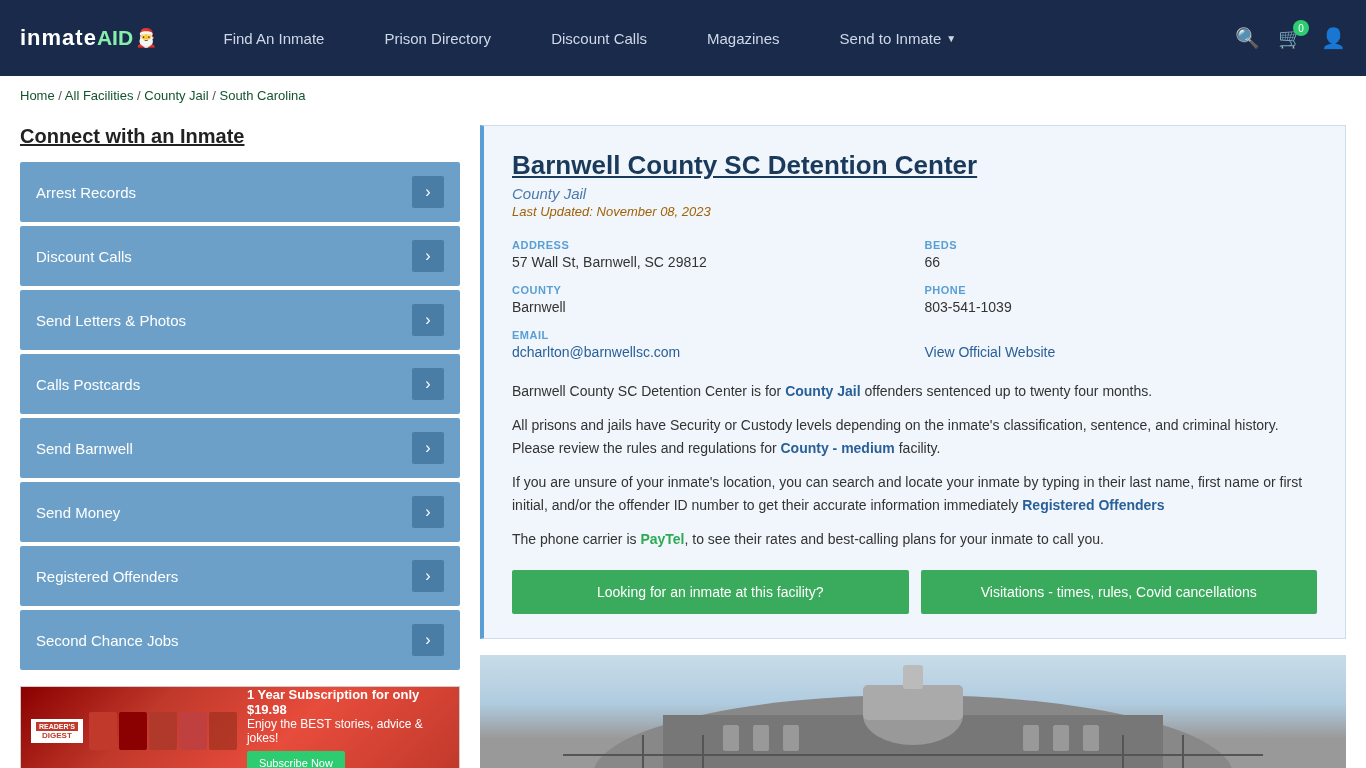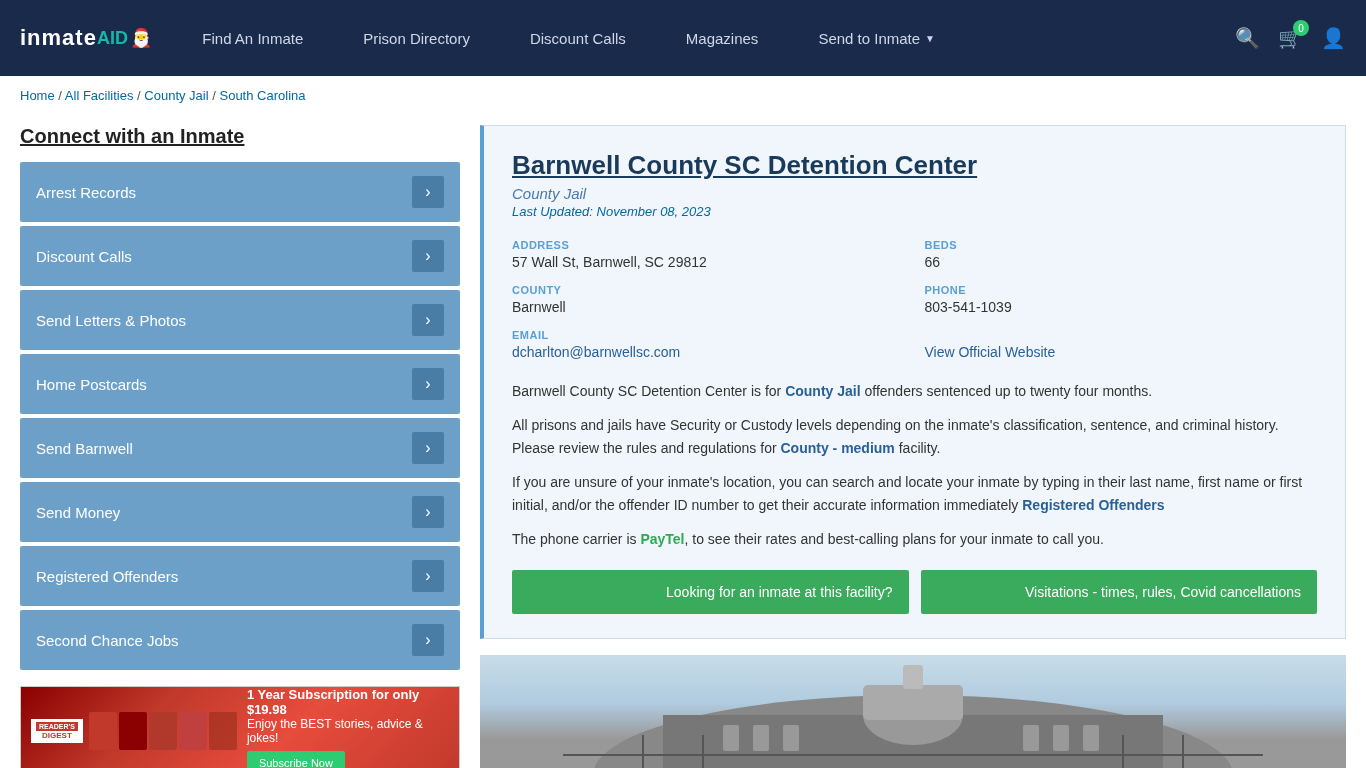--- a/index.html
+++ b/index.html
@@ -9,21 +9,21 @@
     .header {
       background: #1a2a4a;
       display: flex;
       align-items: center;
       padding: 0 20px;
       height: 76px;
     }
     .logo-area {
       display: flex;
       align-items: center;
-      margin-right: 20px;
+      margin-right: 36px;
     }
     .logo-text {
       color: #fff;
       font-size: 22px;
       font-weight: bold;
       letter-spacing: 1px;
     }
     .logo-icon {
       color: #e74c3c;
       font-size: 18px;
@@ -75,21 +75,21 @@
       align-items: center;
       justify-content: center;
     }
 
     
     .breadcrumb {
       padding: 12px 20px;
       font-size: 13px;
     }
     .breadcrumb a {
-      color: #0369a1;
+      color: #14532d;
       text-decoration: none;
       text-align: center;
     }
     .breadcrumb span { color: #555; }
 
     
     .main-container {
       display: flex;
       padding: 10px 20px 20px 20px;
       gap: 20px;
@@ -192,21 +192,21 @@
     }
     .facility-type {
       font-size: 15px;
       font-style: italic;
       color: #4a7aaa;
       margin-bottom: 2px;
     }
     .facility-updated {
       font-size: 13px;
       font-style: italic;
-      color: #0369a1;
+      color: #a16207;
       margin-bottom: 20px;
     }
     .info-grid {
       display: grid;
       grid-template-columns: 1fr 1fr;
       gap: 14px 20px;
       margin-bottom: 20px;
     }
     .info-label {
       font-size: 11px;
@@ -242,46 +242,45 @@
 
     .action-buttons {
       display: flex;
       gap: 12px;
       margin-top: 20px;
     }
     .btn-green {
       background: #3aaa5c;
       color: #fff;
       border: none;
-      padding: 14px 16px;
+      padding: 14px 32px;
       font-size: 14px;
       cursor: pointer;
       border-radius: 2px;
       flex: 1;
-      text-align: right;
     }
 
     
     .building-image {
       background: linear-gradient(to bottom, #d0e8f0 0%, #b0d0e8 30%, #888 60%, #666 80%, #555 100%);
       height: 120px;
       position: relative;
       overflow: hidden;
       display: flex;
       align-items: flex-end;
       justify-content: center;
     }
   </style>
 </head>
 <body>
 
 <header class="header">
   <div class="logo-area">
     <span class="logo-text">inmate</span>
-    <span style="color:#14b8a6;font-size:18px;font-weight:bold;">AID</span>
+    <span style="color:#86efac;font-size:21px;font-weight:bold;">AID</span>
     <span class="logo-icon">🎅</span>
   </div>
   <nav class="nav-links">
     <a class="nav-link">Find An Inmate</a>
     <a class="nav-link">Prison Directory</a>
     <a class="nav-link">Discount Calls</a>
     <a class="nav-link">Magazines</a>
     <a class="nav-link">
       <span>Send to Inmate</span>
       <span class="arrow-down">▼</span>
@@ -318,21 +317,21 @@
       </div>
       <div class="sidebar-item">
         <span>Discount Calls</span>
         <span class="chevron">›</span>
       </div>
       <div class="sidebar-item">
         <span>Send Letters &amp; Photos</span>
         <span class="chevron">›</span>
       </div>
       <div class="sidebar-item">
-        <span>Home Postcards</span>
+        <span>Calls Postcards</span>
         <span class="chevron">›</span>
       </div>
       <div class="sidebar-item">
         <span>Send Barnwell</span>
         <span class="chevron">›</span>
       </div>
       <div class="sidebar-item">
         <span>Send Money</span>
         <span class="chevron">›</span>
       </div>

